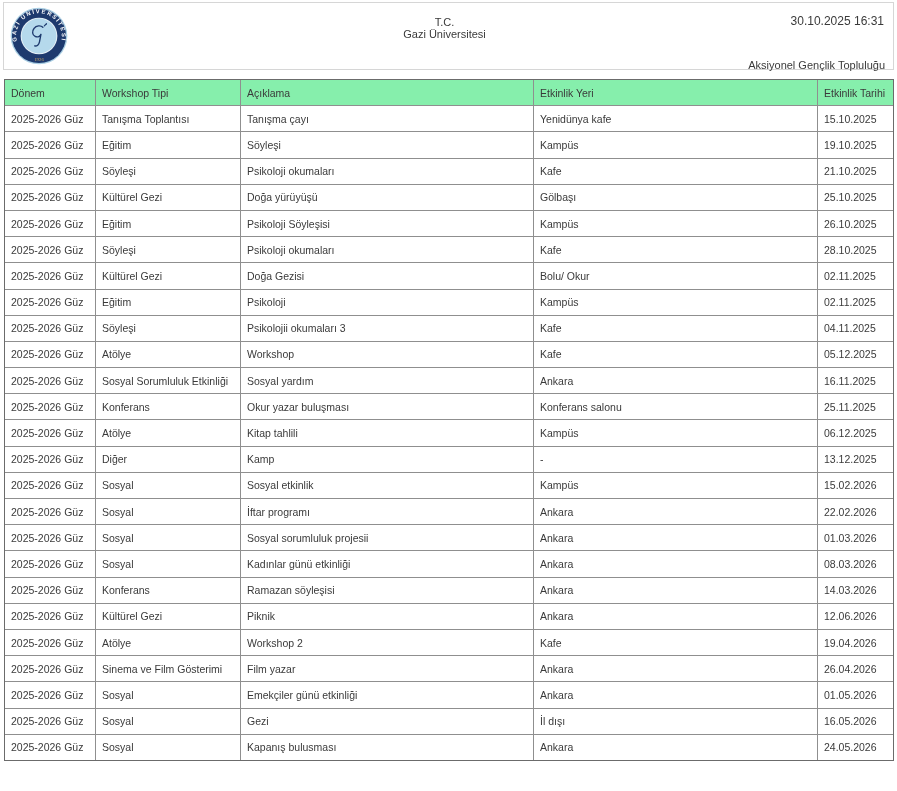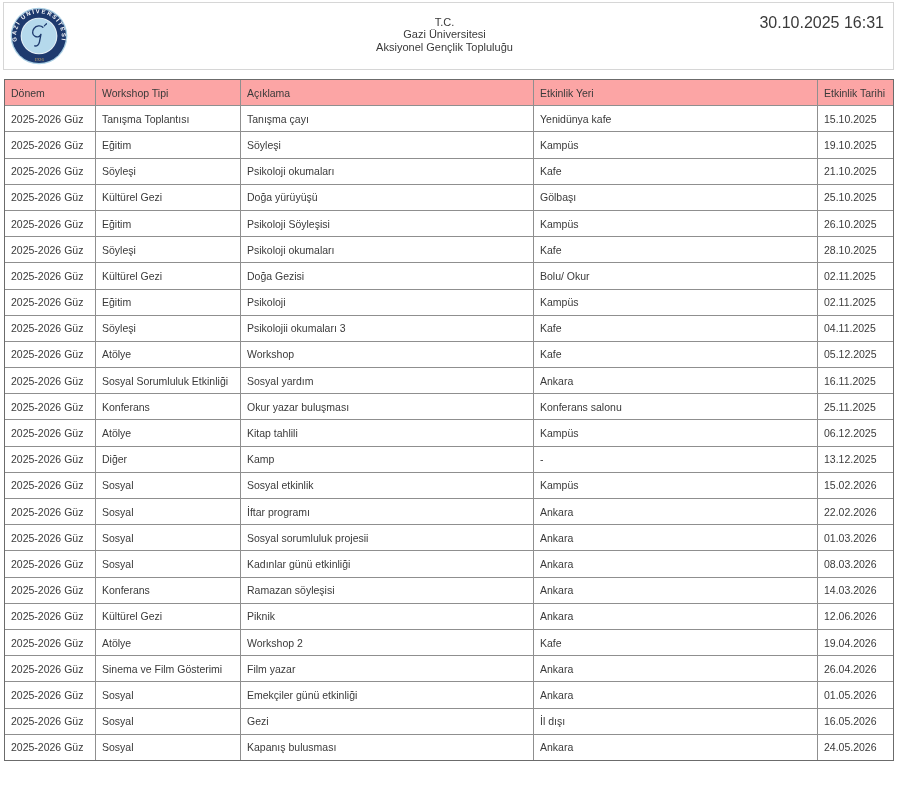--- a/index.html
+++ b/index.html
@@ -17,24 +17,24 @@
     position: absolute; left: 3px; top: 2px;
     width: 891px; height: 68px;
     border: 1px solid #d6d6d6;
     background: #ffffff;
   }
   .logo { position: absolute; left: 6px; top: 4px; }
   .header-center {
     position: absolute; left: 0; right: 8px; top: 13px;
     text-align: center; font-size: 11px; line-height: 12px;
   }
-  .header-center .community { margin-top: 1px; }
+  .header-center .community { margin-top: 19px; text-align: right; }
   .timestamp {
     position: absolute; right: 9px; top: 11px;
-    font-size: 16px;
+    font-size: 12px;
   }
 
   table.events {
     position: absolute; left: 4px; top: 79px;
     width: 889px;
     border-collapse: collapse;
     table-layout: fixed;
     font-size: 10.5px;
     outline: 1px solid #6b6b6b;
     outline-offset: -1px;
@@ -43,21 +43,21 @@
     border: 1px solid #8f8f8f;
     height: 26.2px;
     padding: 0 6px;
     text-align: left;
     vertical-align: middle;
     font-weight: normal;
     white-space: nowrap;
     overflow: hidden;
     color: #3a3a3a;
   }
-  .events thead th { background: #fca5a5; }
+  .events thead th { background: #86efac; }
 </style>
 </head>
 <body>
 
 <div class="header-box">
   <svg class="logo" width="58" height="58" viewBox="0 0 60 60">
     <circle cx="30" cy="30" r="29.3" fill="#a8cde2"></circle>
     <circle cx="30" cy="30" r="28" fill="#1e3a6e"></circle>
     <circle cx="30" cy="30" r="19" fill="#e8f1f7"></circle>
     <circle cx="30" cy="30" r="18" fill="#b5d9ec"></circle>

